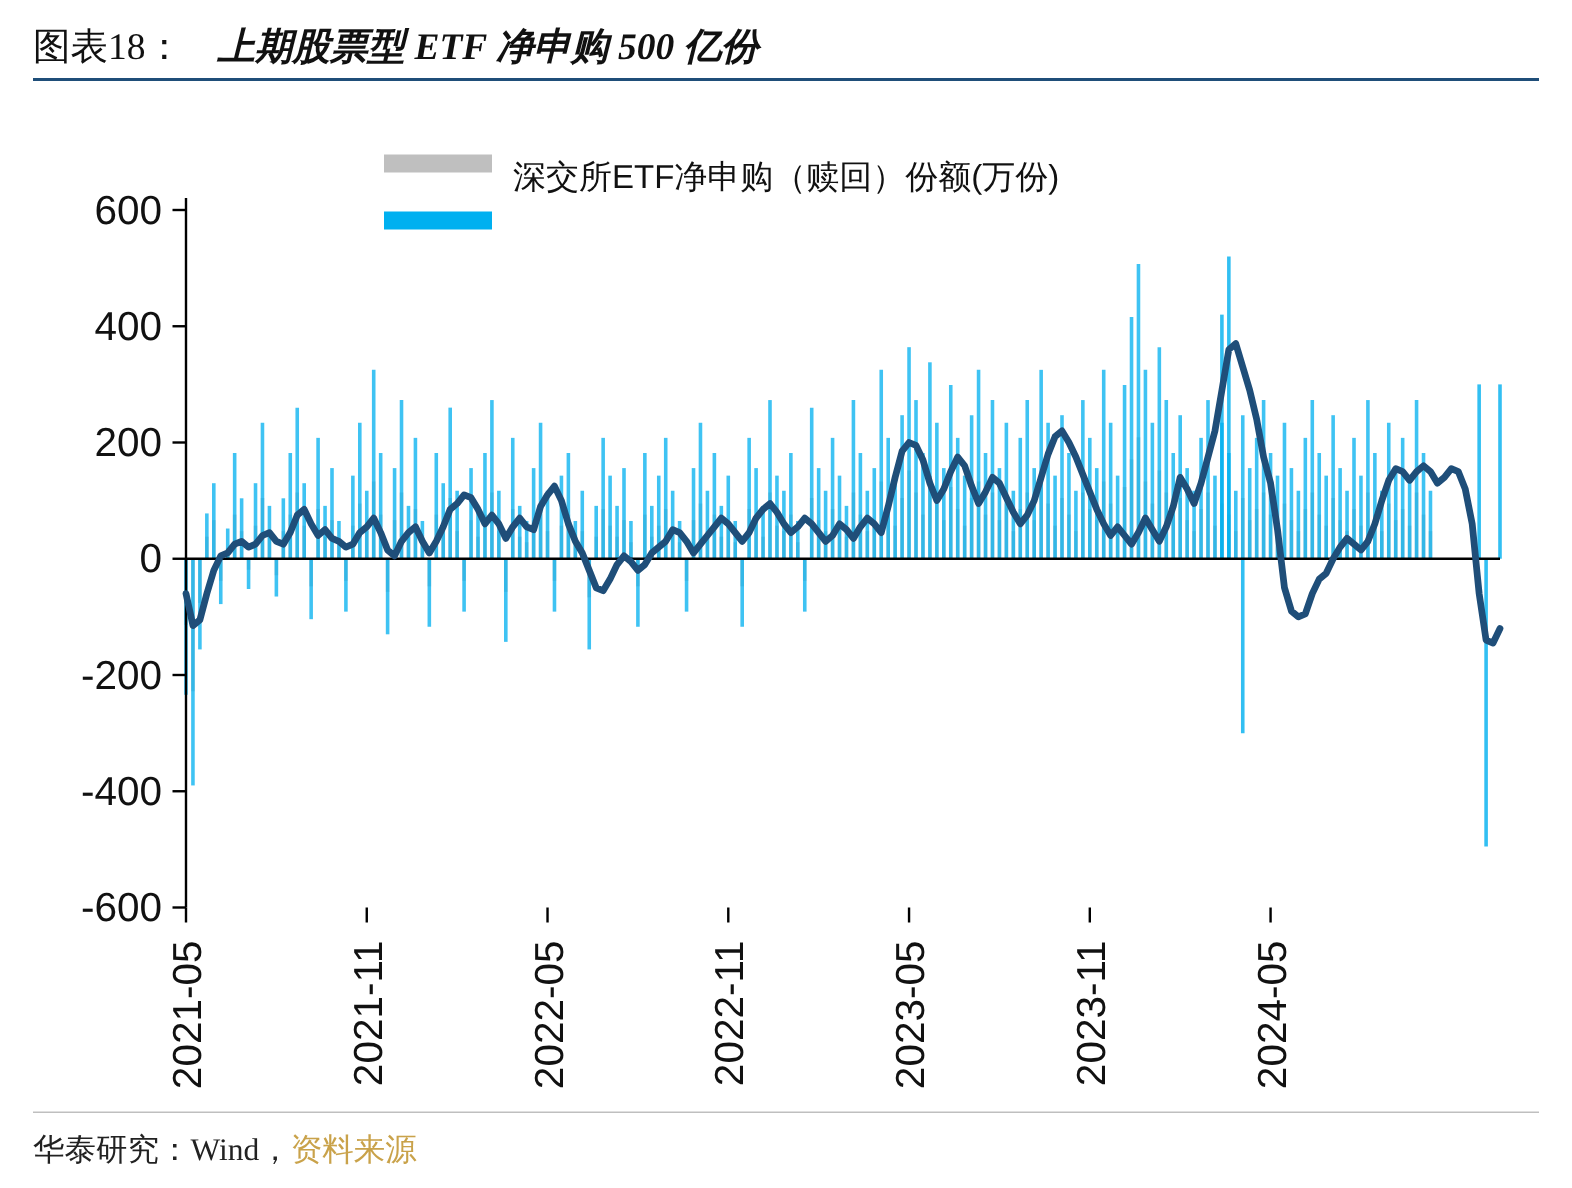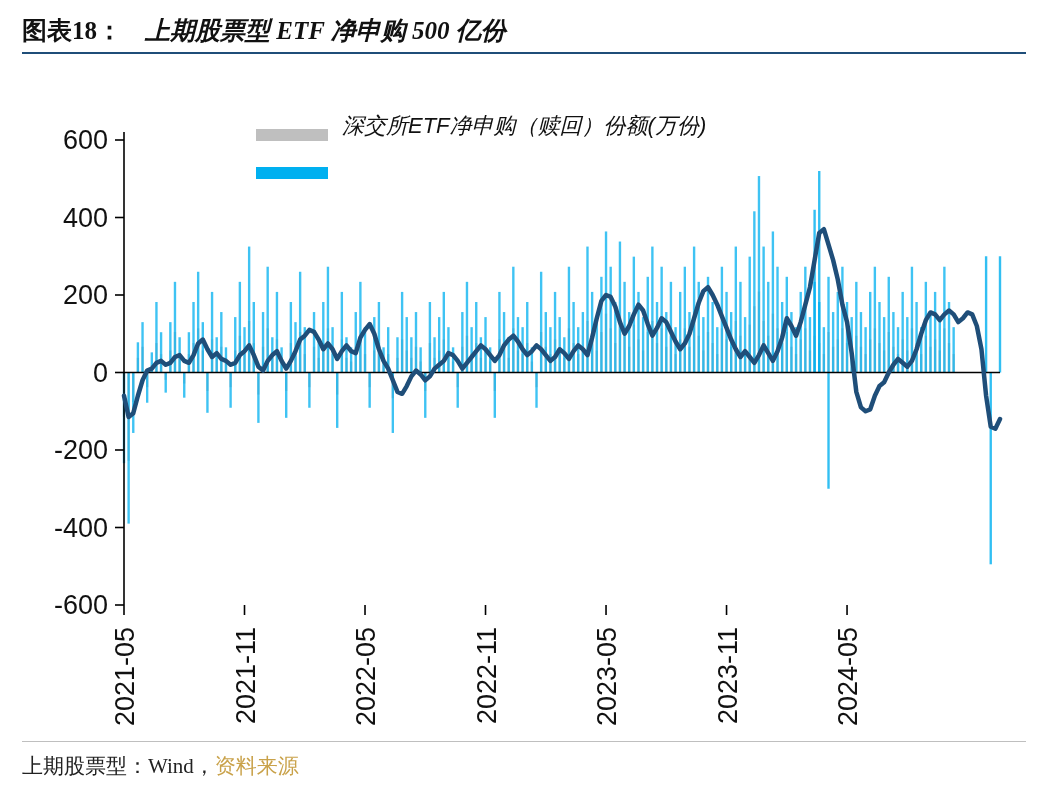--- a/index.html
+++ b/index.html
@@ -10,21 +10,21 @@
     color:#1a1a1a;
     position:relative;
     overflow:hidden;
   }
   .title-bar {
     position:absolute; left:22px; top:14px; width:1004px;
     display:flex; align-items:baseline;
   }
   .title-label {
     font-family:"Liberation Serif", serif;
-    font-weight:bold; font-size:25px; letter-spacing:0px;
+    font-weight:normal; font-size:25px; letter-spacing:0px;
     color:#111;
     white-space:nowrap;
   }
   .title-text {
     font-family:"Liberation Serif", serif;
     font-weight:bold; font-style:italic; font-size:25px;
     color:#111; margin-left:23px; white-space:nowrap;
   }
   .title-rule {
     position:absolute; left:22px; top:52px; width:1004px; height:2px;
@@ -38,21 +38,21 @@
     position:absolute; left:22px; top:752px;
     font-family:"Liberation Serif", serif;
     font-size:21px; color:#222; white-space:nowrap;
   }
   .footer .brand { color:#c9a24a; }
 
   .chart-area { position:absolute; left:0; top:60px; width:1048px; height:680px; }
   svg { display:block; }
 
   .legend { position:absolute; left:256px; top:103px; }
-  .legend-row { display:flex; align-items:flex-end; height:38px;font-style:italic; }
+  .legend-row { display:flex; align-items:flex-start; height:38px; }
   .legend-swatch { width:72px; height:12px; margin-right:14px; flex:0 0 auto; }
   .legend-swatch.line { height:5px; }
   .legend-text {
     font-family:"Liberation Sans", sans-serif;
     font-size:22px; color:#111; white-space:nowrap;
   }
 </style>
 </head>
 <body>
 
@@ -475,14 +475,14 @@
     <span class="legend-swatch" style="background:#bfbfbf"></span>
     <span class="legend-text">深交所ETF净申购（赎回）份额(万份)</span>
   </div>
   <div class="legend-row">
     <span class="legend-swatch" style="background:#00b0f0"></span>
   </div>
 </div>
 
 <div class="footer-rule"></div>
 <div class="footer">
-  <span>上期股票型：Wind，</span><span class="brand">资料来源</span>
+  <span>华泰研究：Wind，</span><span class="brand">资料来源</span>
 </div>
 
 </body></html>

